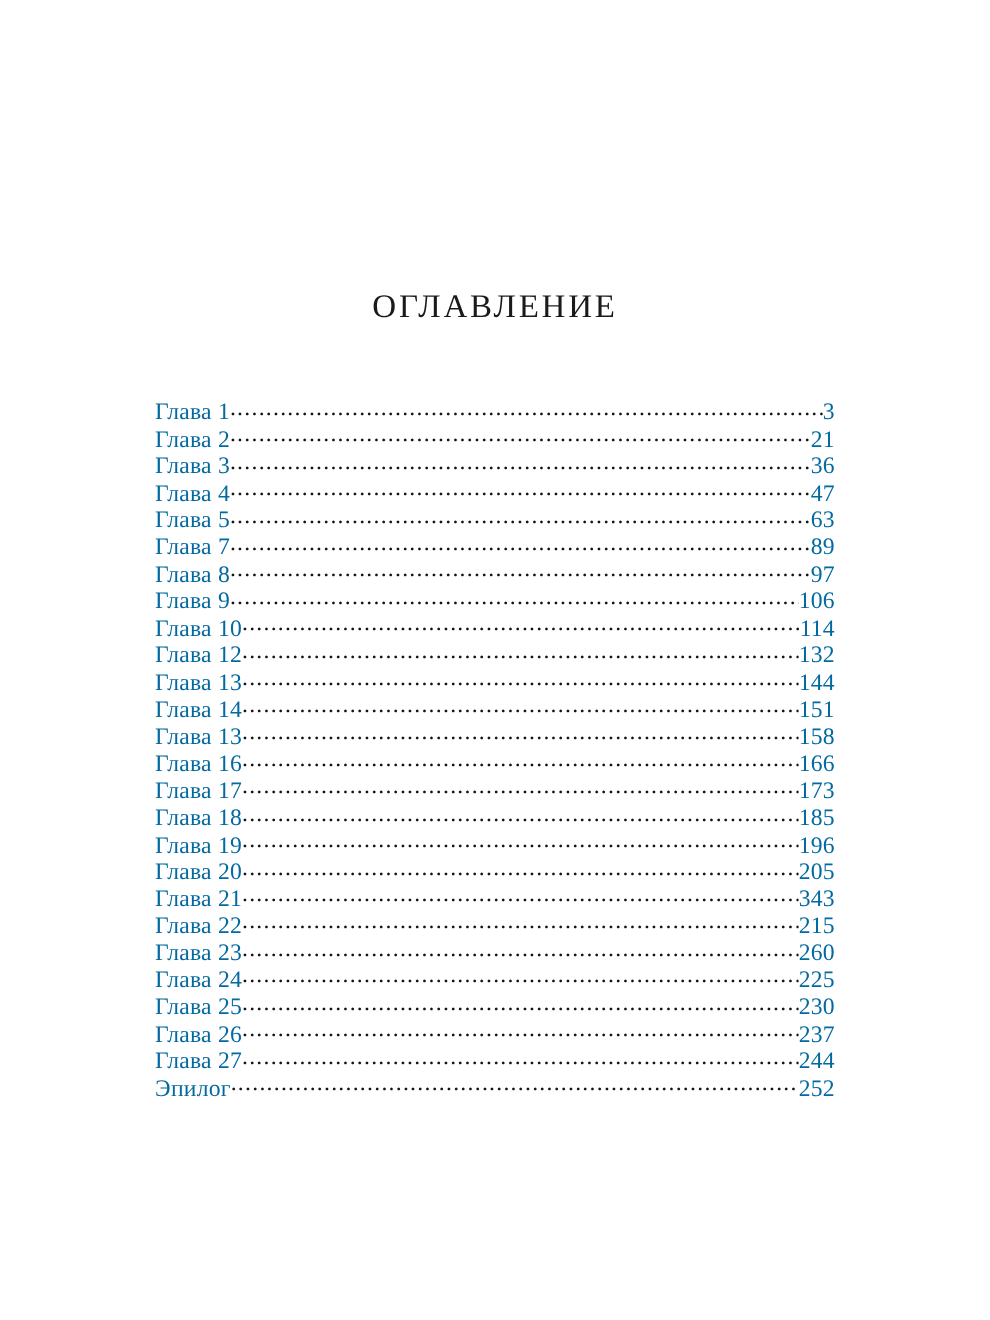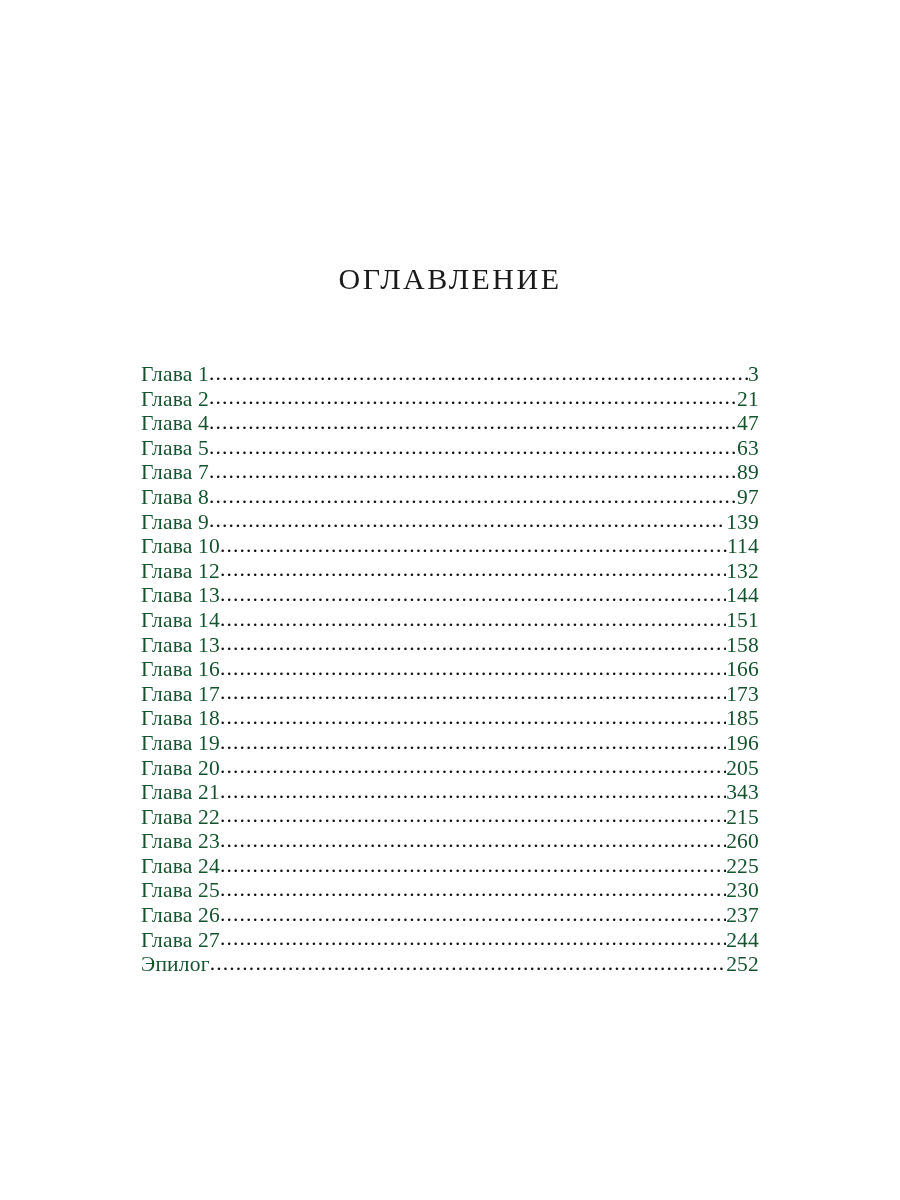--- a/index.html
+++ b/index.html
@@ -34,25 +34,25 @@
     font-family: "Liberation Serif", "DejaVu Serif", serif;
   }
   .toc-list {
     position: absolute;
     top: 362px;
     left: 141px;
     width: 618px;
   }
   .toc-row {
     display: flex;
-    align-items: flex-end;
+    align-items: flex-start;
     width: 100%;
     font-size: 21.5px;
     line-height: 24.6px;
-    color: #14532d;
+    color: #0369a1;
     white-space: nowrap;
   }
   .toc-label {
     flex: 0 0 auto;
     letter-spacing: 0.2px;
   }
   .toc-leader {
     flex: 1 1 auto;
     overflow: hidden;
     position: relative;
@@ -87,20 +87,25 @@
         <span class="toc-label">Глава 1</span>
         <span class="toc-leader"></span>
         <span class="toc-page">3</span>
       </div>
       <div class="toc-row">
         <span class="toc-label">Глава 2</span>
         <span class="toc-leader"></span>
         <span class="toc-page">21</span>
       </div>
       <div class="toc-row">
+        <span class="toc-label">Глава 3</span>
+        <span class="toc-leader"></span>
+        <span class="toc-page">36</span>
+      </div>
+      <div class="toc-row">
         <span class="toc-label">Глава 4</span>
         <span class="toc-leader"></span>
         <span class="toc-page">47</span>
       </div>
       <div class="toc-row">
         <span class="toc-label">Глава 5</span>
         <span class="toc-leader"></span>
         <span class="toc-page">63</span>
       </div>
       <div class="toc-row">
@@ -109,21 +114,21 @@
         <span class="toc-page">89</span>
       </div>
       <div class="toc-row">
         <span class="toc-label">Глава 8</span>
         <span class="toc-leader"></span>
         <span class="toc-page">97</span>
       </div>
       <div class="toc-row">
         <span class="toc-label">Глава 9</span>
         <span class="toc-leader"></span>
-        <span class="toc-page">139</span>
+        <span class="toc-page">106</span>
       </div>
       <div class="toc-row">
         <span class="toc-label">Глава 10</span>
         <span class="toc-leader"></span>
         <span class="toc-page">114</span>
       </div>
       <div class="toc-row">
         <span class="toc-label">Глава 12</span>
         <span class="toc-leader"></span>
         <span class="toc-page">132</span>

